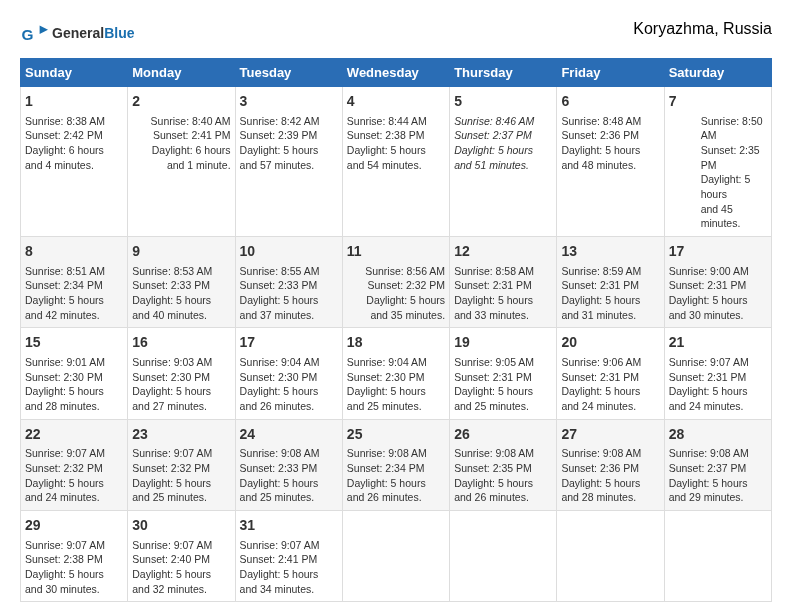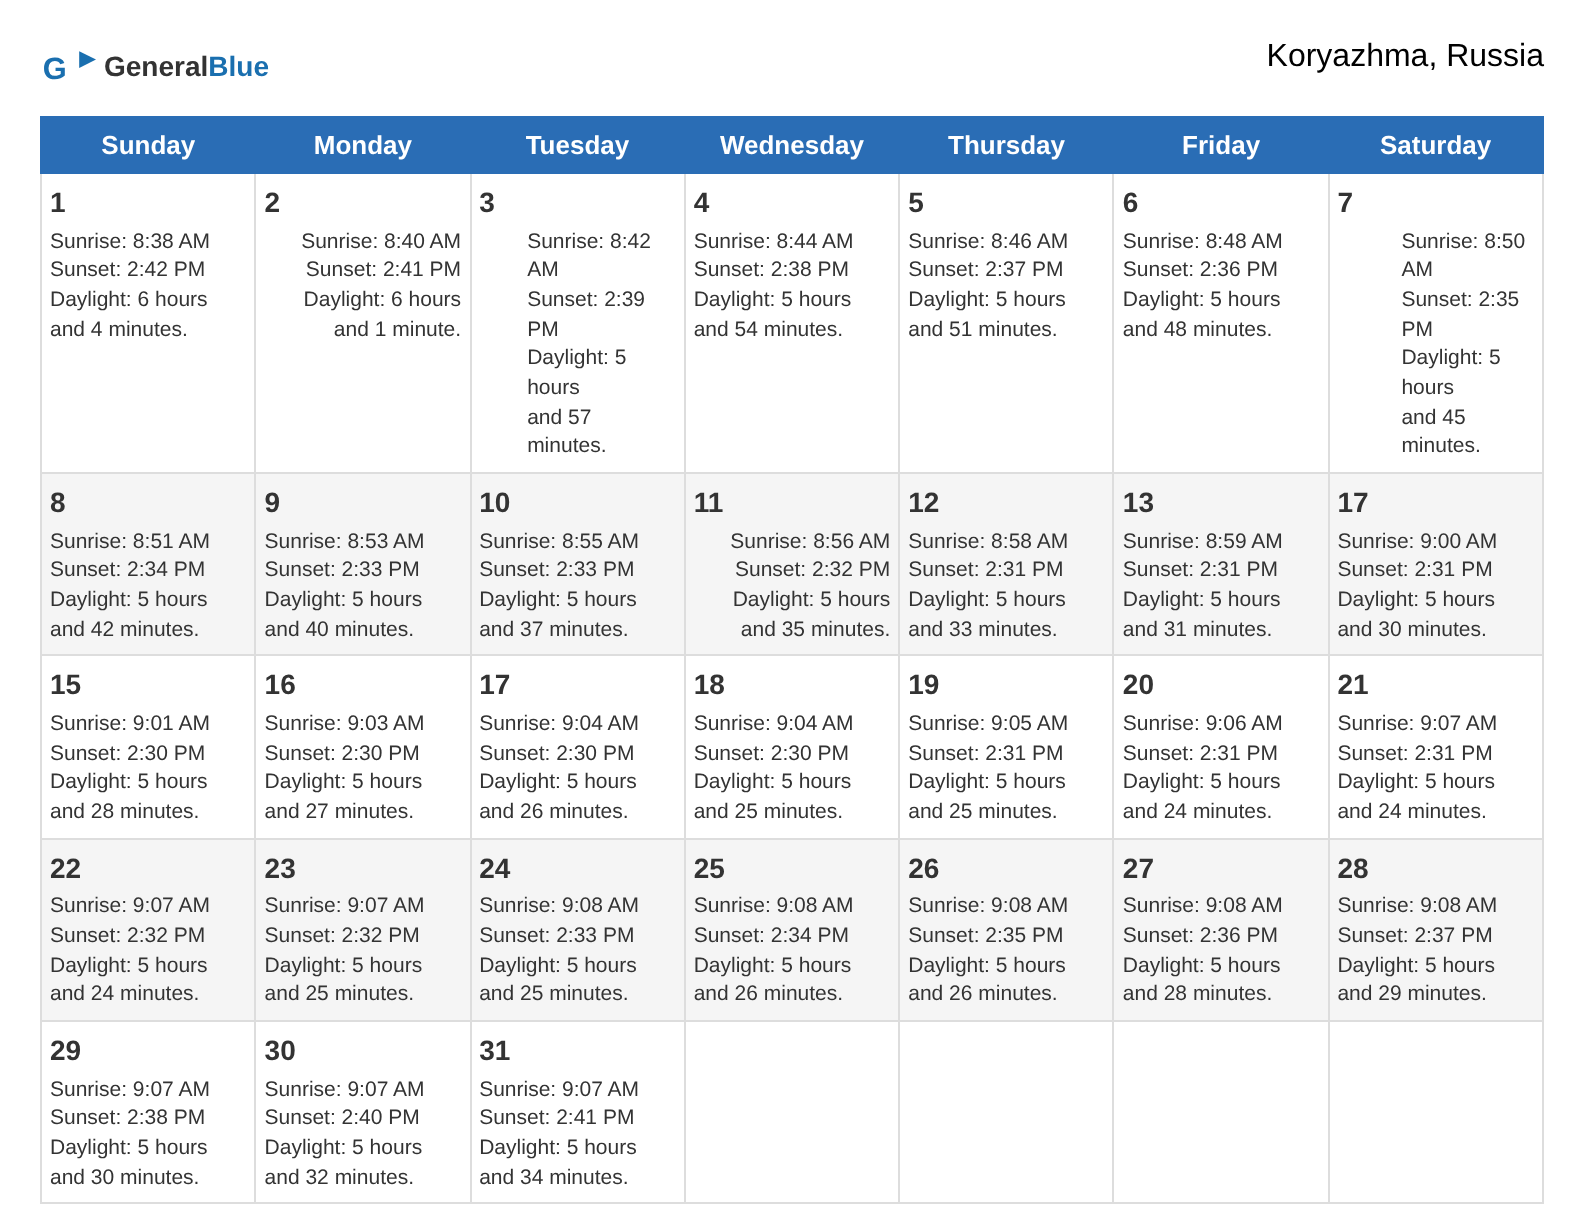--- a/index.html
+++ b/index.html
@@ -49,21 +49,21 @@
     }
     table {
       width: 100%;
       border-collapse: collapse;
       font-size: 11px;
     }
     thead tr th {
       background: #2a6db5;
       color: #fff;
       padding: 6px 4px;
-      text-align: center;
+      text-align: left;
       font-size: 13px;
       font-weight: bold;
       border: 1px solid #2a6db5;
     }
     tbody tr td {
       vertical-align: top;
       padding: 5px 4px;
       border: 1px solid #ddd;
       color: #333;
       line-height: 1.4;
@@ -131,35 +131,35 @@
         </td>
         <td>
           <span class="day-number">2</span>
           <div class="day-info" style="white-space: pre-line; text-align: right;">Sunrise: 8:40 AM
 Sunset: 2:41 PM
 Daylight: 6 hours
 and 1 minute.</div>
         </td>
         <td>
           <span class="day-number">3</span>
-          <div class="day-info" style="white-space: pre-line; margin-left: 24px;">Sunrise: 8:42 AM
+          <div class="day-info" style="white-space: pre-line;">Sunrise: 8:42 AM
 Sunset: 2:39 PM
 Daylight: 5 hours
 and 57 minutes.</div>
         </td>
         <td>
           <span class="day-number">4</span>
           <div class="day-info" style="white-space: pre-line;">Sunrise: 8:44 AM
 Sunset: 2:38 PM
 Daylight: 5 hours
 and 54 minutes.</div>
         </td>
         <td>
           <span class="day-number">5</span>
-          <div class="day-info" style="white-space: pre-line;">Sunrise: 8:46 AM
+          <div class="day-info" style="white-space: pre-line; font-style: italic;">Sunrise: 8:46 AM
 Sunset: 2:37 PM
 Daylight: 5 hours
 and 51 minutes.</div>
         </td>
         <td>
           <span class="day-number">6</span>
           <div class="day-info" style="white-space: pre-line;">Sunrise: 8:48 AM
 Sunset: 2:36 PM
 Daylight: 5 hours
 and 48 minutes.</div>

